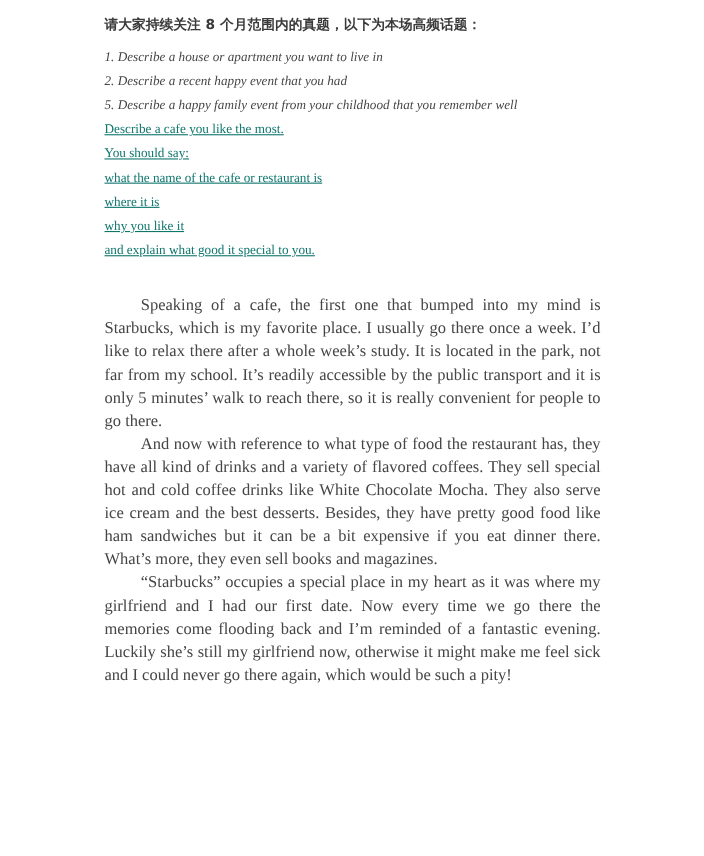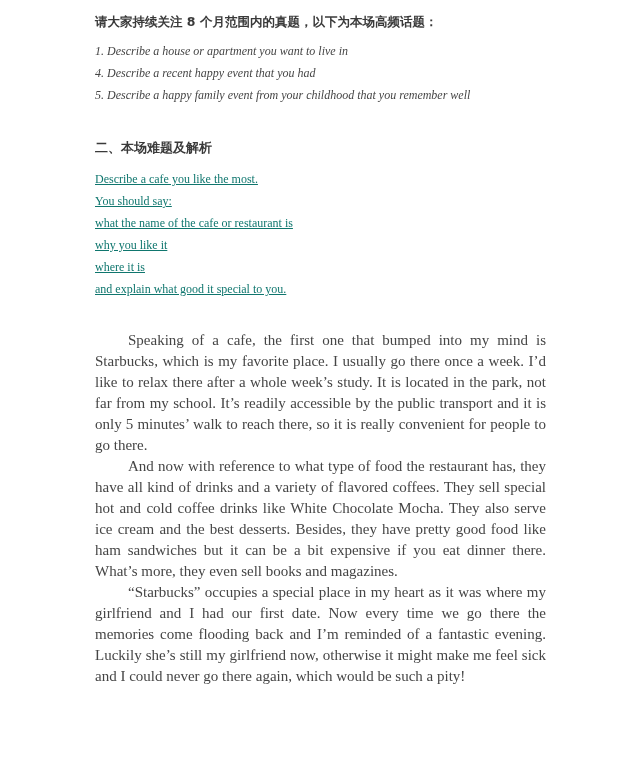--- a/index.html
+++ b/index.html
@@ -71,32 +71,31 @@
 </style>
 </head>
 <body>
 
 <div class="page">
 
   <p class="cn-heading intro-heading">请大家持续关注 8 个月范围内的真题，以下为本场高频话题：</p>
 
   <ul class="topic-list">
     <li class="topic-item">1. Describe a house or apartment you want to live in</li>
-    <li class="topic-item">4. Describe a recent happy event that you had</li>
+    <li class="topic-item">2. Describe a recent happy event that you had</li>
     <li class="topic-item">5. Describe a happy family event from your childhood that you remember well</li>
   </ul>
 
-  <p class="cn-heading section-heading">二、本场难题及解析</p>
 
   <div class="cue-card">
     <p class="cue-line">Describe a cafe you like the most.</p>
     <p class="cue-line">You should say:</p>
     <p class="cue-line">what the name of the cafe or restaurant is</p>
+    <p class="cue-line">where it is</p>
     <p class="cue-line">why you like it</p>
-    <p class="cue-line">where it is</p>
     <p class="cue-line">and explain what good it special to you.</p>
   </div>
 
   <div class="answer">
     <p class="answer-paragraph">Speaking of a cafe, the first one that bumped into my mind is Starbucks, which is my favorite place. I usually go there once a week. I’d like to relax there after a whole week’s study. It is located in the park, not far from my school. It’s readily accessible by the public transport and it is only 5 minutes’ walk to reach there, so it is really convenient for people to go there.</p>
     <p class="answer-paragraph">And now with reference to what type of food the restaurant has, they have all kind of drinks and a variety of flavored coffees. They sell special hot and cold coffee drinks like White Chocolate Mocha. They also serve ice cream and the best desserts. Besides, they have pretty good food like ham sandwiches but it can be a bit expensive if you eat dinner there. What’s more, they even sell books and magazines.</p>
     <p class="answer-paragraph">“Starbucks” occupies a special place in my heart as it was where my girlfriend and I had our first date. Now every time we go there the memories come flooding back and I’m reminded of a fantastic evening. Luckily she’s still my girlfriend now, otherwise it might make me feel sick and I could never go there again, which would be such a pity!</p>
   </div>
 
 </div>

